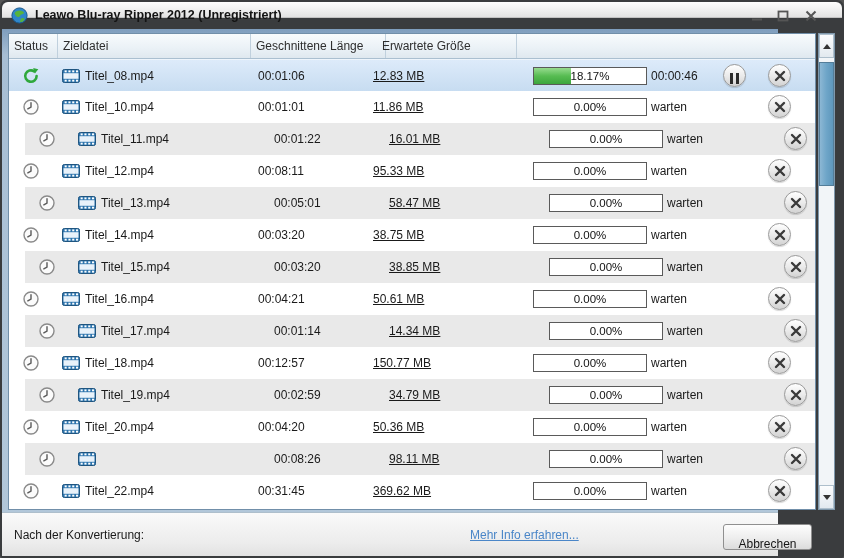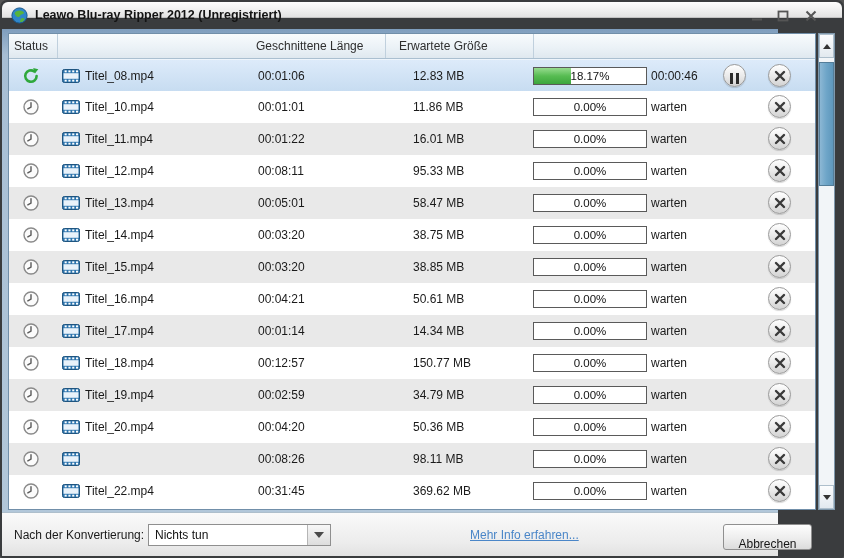--- a/index.html
+++ b/index.html
@@ -15,29 +15,29 @@
   #btn-min{right:74px;} #btn-max{right:48px;} #btn-close{right:20px;}
   .winctl svg{display:block;margin:auto;}
   
   #content{position:absolute;left:2px;top:29px;width:776px;height:527px;
     background:linear-gradient(180deg,#7e9dbd,#a7bed4 26px,#b3c8da);}
   
   #table{position:absolute;left:6px;top:4px;width:808px;height:477px;background:#fff;border:1px solid #718fa9;}
   #thead{position:relative;height:25px;background:linear-gradient(180deg,#f8fbfd,#eaf1f6 60%,#dfe8ef);border-bottom:1px solid #aabfd0;}
   .hc{position:absolute;top:0;height:24px;line-height:24px;padding-left:5px;font-size:12px;color:#2e2e2e;border-right:1px solid #c0d0dd;}
   .hc1{left:0;width:49px;} .hc2{left:49px;width:193px;} .hc3{left:242px;width:135px;}
-  .hc4{left:385px;width:140px;} .hc5{left:517px;right:0;border-right:none;}
+  .hc4{left:368px;width:140px;} .hc5{left:517px;right:0;border-right:none;}
   #tbody{position:relative;}
   .row{position:relative;height:32px;font-size:12px;color:#1a1a1a;}
-  .row.w{background:#ffffff;} .row.g{background:#e9e9e9;}
+  .row.w{background:#ffffff;} .row.g{background:#e9e9e9;margin-left:16px;}
   .row.selected{background:linear-gradient(180deg,#ddebfa,#c7dcf1);border-top:1px solid #eef5fc;height:32px;}
   .cell{position:absolute;top:0;line-height:32px;white-space:nowrap;}
   .st-icon{position:absolute;left:13px;top:7px;width:18px;height:18px;}
   .film{position:absolute;left:53px;top:9px;width:18px;height:14px;}
-  .file{left:76px;} .len{left:249px;} .size{left:404px;} .state{left:642px;}
+  .file{left:76px;} .len{left:249px;} .size{left:364px;text-decoration:underline;} .state{left:642px;}
   .pbar{position:absolute;left:524px;top:7px;width:114px;height:18px;background:#fff;border:1px solid #5a5a5a;}
   .pfill{position:absolute;left:0;top:0;bottom:0;background:linear-gradient(180deg,#96db8e,#57bc52 50%,#3da63e);}
   .ptext{position:absolute;left:0;right:0;top:0;text-align:center;line-height:16px;font-size:11.5px;color:#111;}
   .cbtn{position:absolute;top:4px;width:23px;height:23px;border-radius:50%;
     border:1px solid #9a9a9a;background:linear-gradient(180deg,#ffffff,#e9e9e9 55%,#d2d2d2);
     padding:0;cursor:default;box-shadow:0 1px 1px rgba(0,0,0,.15);}
   .cbtn svg{display:block;margin:auto;}
   .pause{left:714px;} .close{left:759px;}
   .pause-glyph{display:block;margin:5px auto 0;width:9px;height:11px;
     border-left:3px solid #2b2b2b;border-right:3px solid #2b2b2b;}
@@ -92,20 +92,21 @@
           <path d="M1.5 1.5 L10.5 10.5 M10.5 1.5 L1.5 10.5" stroke="#555" stroke-width="2"></path>
         </svg>
     </button>
   </div>
 
   <div id="content">
 
     <div id="table">
       <div id="thead">
         <div class="hc hc1">Status</div>
+        <div class="hc hc2">Zieldatei</div>
         <div class="hc hc3">Geschnittene Länge</div>
         <div class="hc hc4">Erwartete Größe</div>
         <div class="hc hc5"></div>
       </div>
       <div id="tbody">
           <div class="row converting selected">
     <span class="st-icon">
       <svg class="ic-refresh" width="18" height="18" viewBox="0 0 18 18">
         <path d="M14.6 9a5.7 5.7 0 1 1-2.4-4.6" fill="none" stroke="#2fa83c" stroke-width="2.6" stroke-linecap="round"></path>
         <polygon points="11.2,1.1 16.3,2.3 12.9,6.4" fill="#2fa83c"></polygon>
@@ -659,24 +660,18 @@
           <span class="tri-up"></span>
         </button>
       <div id="sb-thumb"></div>
       <button class="sbtn" id="sb-down">
           <span class="tri-down"></span>
         </button>
     </div>
 
     <div id="footer">
       <span id="after-label">Nach der Konvertierung:</span>
-      <div id="dropdown">
-        <span id="dropdown-value">Nichts tun</span>
-        <button id="dropdown-btn">
-            <span class="tri-dd"></span>
-          </button>
-      </div>
       <a id="more-link">Mehr Info erfahren...</a>
       <button id="cancel-btn">Abbrechen</button>
     </div>
 
   </div>
 </div>
 
 </body></html>

